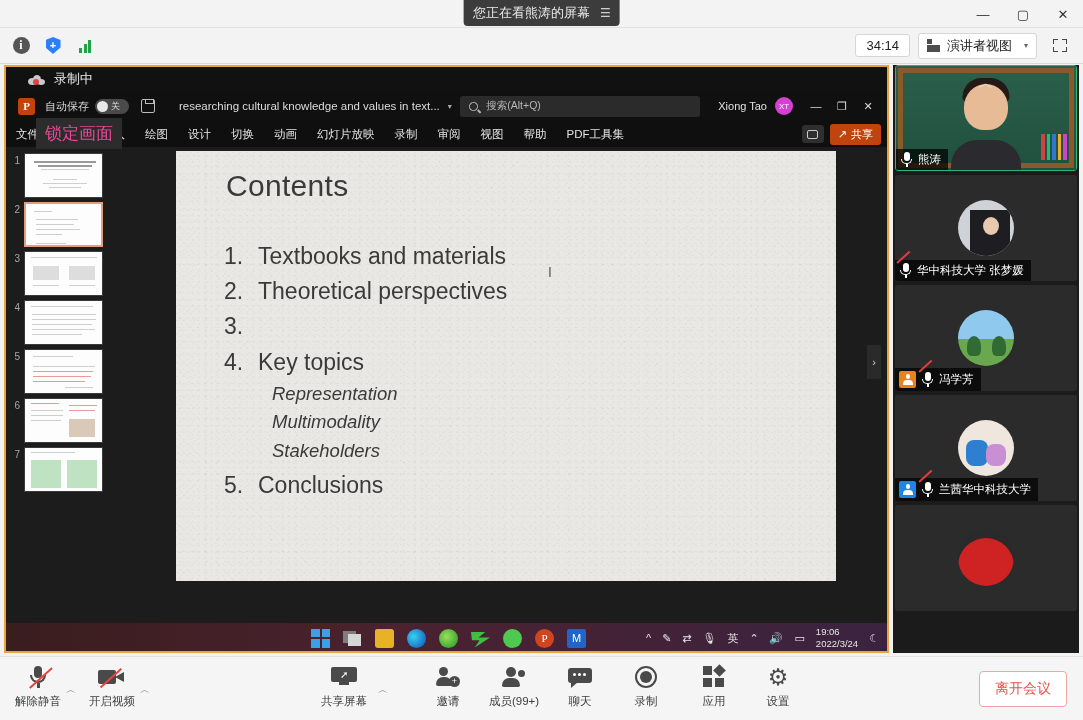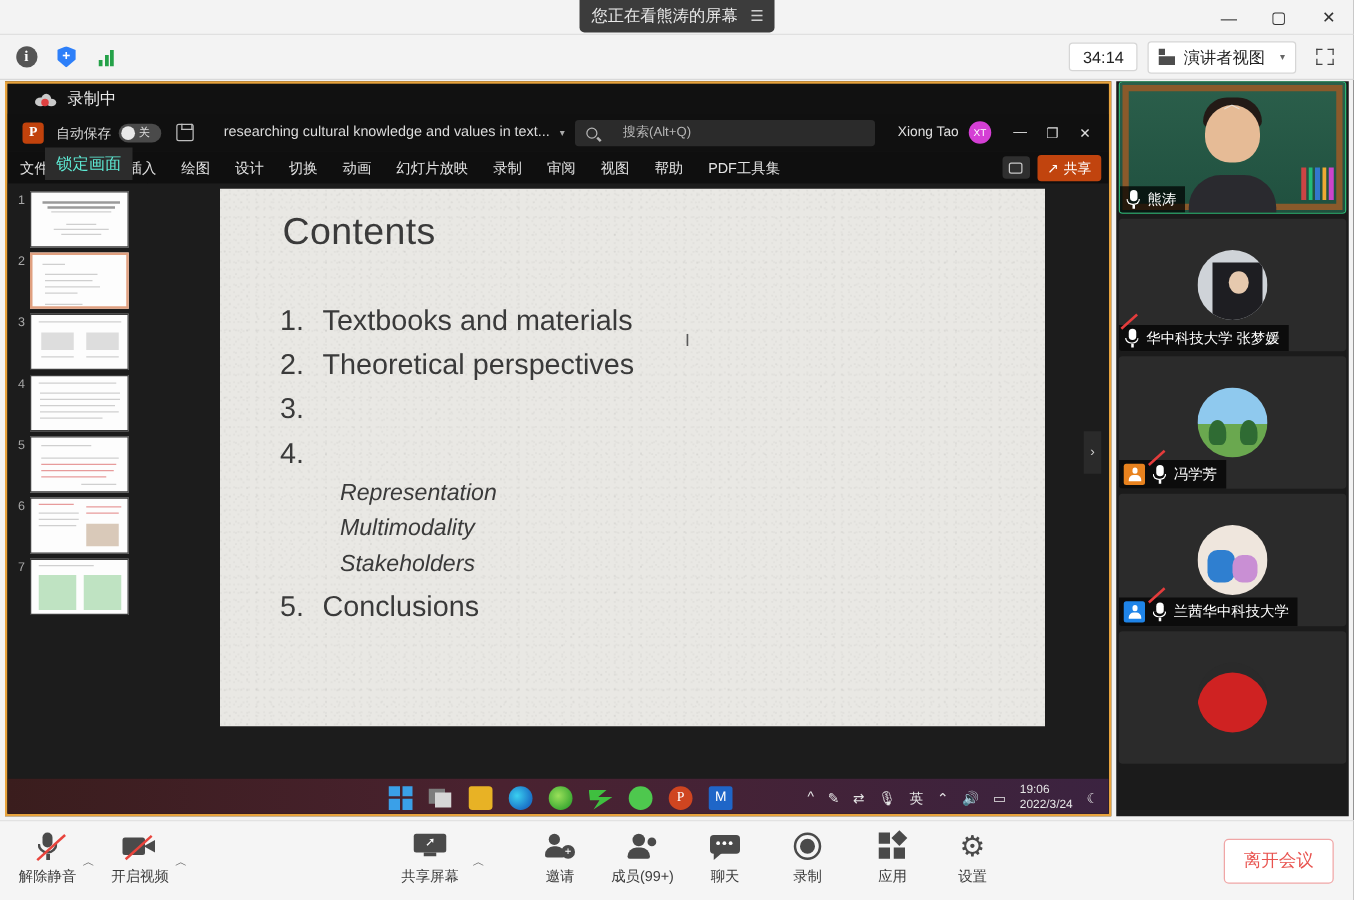--- a/index.html
+++ b/index.html
@@ -94,21 +94,21 @@
   .toggle .knob { width:11px; height:11px; border-radius:50%; background:#e8e8e8; }
   .toggle .lbl { font-size:9px; color:#ddd; }
   .save-ico { width:14px; height:14px; border:1.4px solid #bdbdbd; border-radius:2px;
               margin-left:12px; position:relative; }
   .save-ico:after { content:""; position:absolute; left:3px; top:-1px; width:7px; height:4px;
                     border:1.2px solid #bdbdbd; border-top:none; }
   .doc-title { color:#dcdcdc; font-size:11.5px; margin-left:24px; }
   .doc-caret { color:#aaa; font-size:8px; margin-left:8px; }
   .ppt-search {
     margin-left:auto; width:240px; height:21px; background:#2b2b2b; border-radius:3px;
-    display:flex; align-items:center; padding:0 9px; gap:20px;
+    display:flex; align-items:center; padding:0 9px; gap:8px;
   }
   .ppt-search .mag { width:9px; height:9px; border:1.4px solid #b6b6b6; border-radius:50%;
                      position:relative; transform:rotate(-45deg); }
   .ppt-search .mag:after { content:""; position:absolute; left:3.2px; top:9px;
                            width:1.4px; height:4px; background:#b6b6b6; }
   .ppt-search .ph { color:#b8b8b8; font-size:10.5px; }
   .ppt-user { color:#e0e0e0; font-size:11px; margin-left:18px; }
   .avatar-xt { width:18px; height:18px; border-radius:50%; background:#d53fd5; color:#fff;
                font-size:8px; display:flex; align-items:center; justify-content:center;
                margin-left:8px; }
@@ -119,22 +119,22 @@
   .ppt-ribbon { height:26px; background:#0f0f0f; display:flex; align-items:center;
                 gap:0px; position:relative; }
   .rtab { color:#e3e3e3; font-size:11.5px; padding:0 10px; white-space:nowrap; }
   .ribbon-right { margin-left:auto; display:flex; align-items:center; gap:6px; padding-right:6px;}
   .comment-btn { width:22px; height:18px; background:#2f2f2f; border-radius:3px;
                  display:flex; align-items:center; justify-content:center; }
   .comment-glyph { width:11px; height:9px; border:1.3px solid #c9c9c9; border-radius:2px; }
   .share-btn { background:#c1440e; color:#fff; font-size:11px; border-radius:3px;
                padding:3px 8px; display:flex; align-items:center; gap:4px; }
   .lock-tip {
-    position:absolute; left:30px; top:-3px; background:#2c2c2c; color:#5eead4;
-    font-size:13px; padding:4px 9px; z-index:30; white-space:nowrap;
+    position:absolute; left:30px; top:-3px; background:#2c2c2c; color:#ec4899;
+    font-size:17px; padding:4px 9px; z-index:30; white-space:nowrap;
   }
 
   .ppt-body { position:absolute; left:0; top:56px; width:881px; height:476px; background:#1c1c1c;
               display:flex; }
   .thumbs { width:112px; height:476px; background:#1c1c1c; position:relative;
             padding-top:4px; overflow:hidden; }
   .thumb-row { display:flex; gap:4px; padding:2px 4px 2px 2px; align-items:flex-start; }
   .thumb-num { color:#a8a8a8; font-size:10px; width:12px; text-align:right; padding-top:2px;}
   .thumb-box { width:79px; height:45px; background:#fdfdfd; border:1px solid #3a3a3a;
                position:relative; overflow:hidden; }
@@ -477,20 +477,21 @@
               </div>
               <div class="sl-item">
                 <span class="sl-num">2.</span>
                 <span>Theoretical perspectives</span>
               </div>
               <div class="sl-item">
                 <span class="sl-num">3.</span>
               </div>
               <div class="sl-item">
                 <span class="sl-num">4.</span>
+                <span>Key topics</span>
               </div>
               <div class="sl-sub">Representation</div>
               <div class="sl-sub">Multimodality</div>
               <div class="sl-sub">Stakeholders</div>
               <div class="sl-item" style="margin-top:2px">
                 <span class="sl-num">5.</span>
                 <span>Conclusions</span>
               </div>
             </div>
             <span class="ibeam">I</span>

